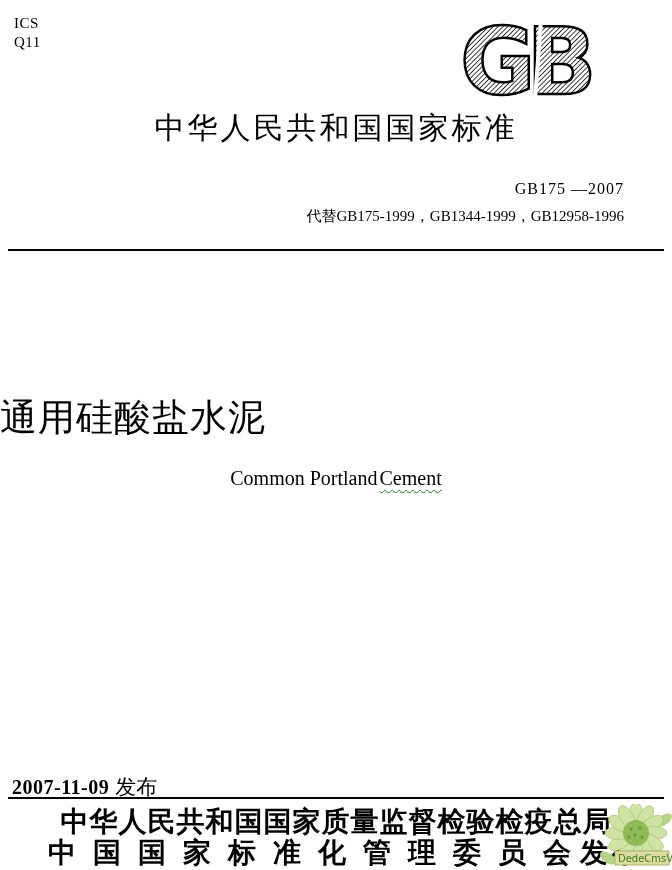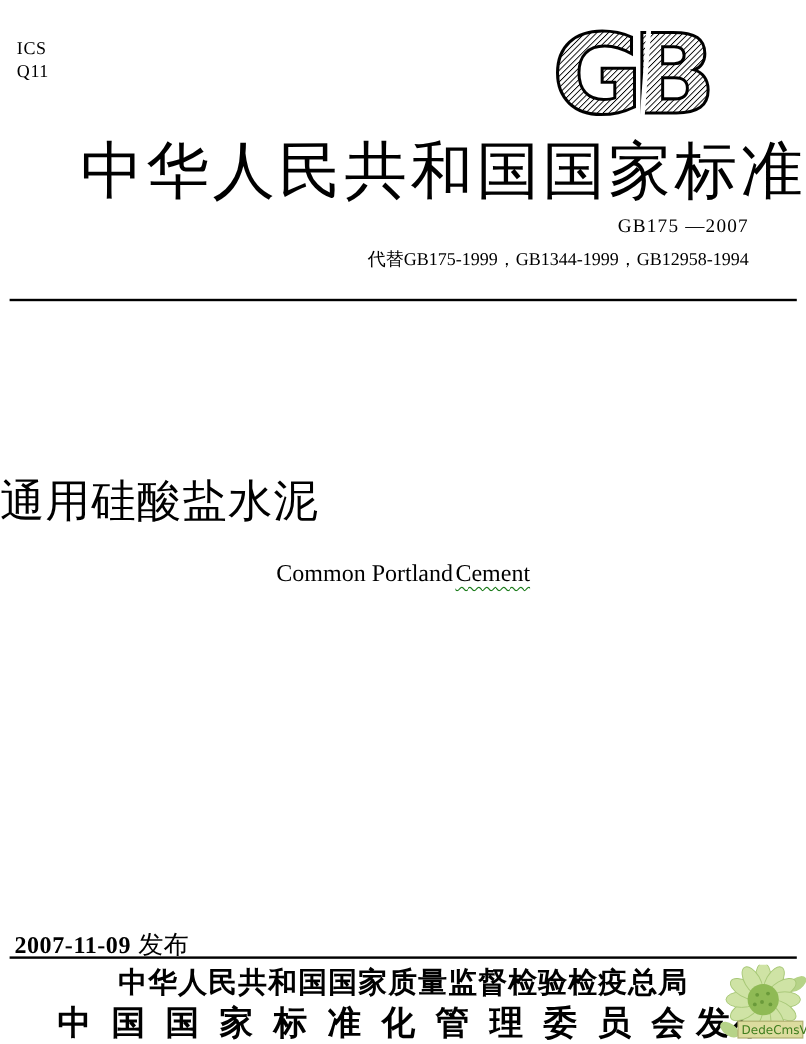--- a/index.html
+++ b/index.html
@@ -8,35 +8,35 @@
     width: 672px;
     height: 870px;
     margin: 0 auto;
     background: #ffffff;
     font-family: "Liberation Serif", "DejaVu Serif", serif;
     color: #000;
     overflow: hidden;
   }
   .ics-block {
     position: absolute;
-    left: 14px; top: 32px;
+    left: 14px; top: 14px;
     font-size: 15px;
     line-height: 19px;
     letter-spacing: 0.5px;
   }
   .gb-logo {
     position: absolute;
     left: 458px; top: 18px;
     width: 160px; height: 84px;
   }
   .national-title {
     position: absolute;
     top: 108px; left: 0; right: 0;
-    text-align: right;
-    font-size: 52px;
+    text-align: center;
+    font-size: 30px;
     font-weight: 500;
     letter-spacing: 3px;
     white-space: nowrap;
   }
   .std-code {
     position: absolute;
     right: 48px; top: 180px;
     font-size: 16px;
     letter-spacing: 1px;
   }
@@ -90,21 +90,21 @@
     font-family: "DejaVu Sans", "Liberation Sans", sans-serif;
     font-size: 21px;
     margin-left: 6px;
     font-weight: 400;
   }
   .agency-line1 {
     position: absolute;
     top: 803px; left: 0; right: 0;
     text-align: center;
     font-family: "DejaVu Sans", "Liberation Sans", sans-serif;
-    font-size: 24px;
+    font-size: 28px;
     font-weight: 700;
     letter-spacing: 1px;
     white-space: nowrap;
   }
   .agency-line2 {
     position: absolute;
     top: 834px; left: 48px;
     display: flex;
     align-items: baseline;
     font-family: "DejaVu Sans", "Liberation Sans", sans-serif;
@@ -138,21 +138,21 @@
       </pattern>
     </defs>
     <text x="2" y="76" font-family="'DejaVu Sans', sans-serif" font-weight="bold" font-size="92" letter-spacing="-9" fill="url(#hatch)" stroke="#000" stroke-width="2.5">GB</text>
     <line x1="83" y1="2" x2="77" y2="82" stroke="#ffffff" stroke-width="4"></line>
   </svg>
 
   <div class="national-title">中华人民共和国国家标准</div>
 
   <div class="std-code">GB175 —2007</div>
 
-  <div class="replaces-note">代替GB175-1999，GB1344-1999，GB12958-1994</div>
+  <div class="replaces-note">代替GB175-1999，GB1344-1999，GB12958-1996</div>
 
   <div class="rule rule-top"></div>
 
   <div class="cn-title">通用硅酸盐水泥</div>
 
   <div class="en-title"><span>Common Portland</span><span class="wavy">Cement</span></div>
 
   <div class="date-row">
     <div>
       <span class="date-num">2007-11-09</span><span class="date-cjk">发布</span>

